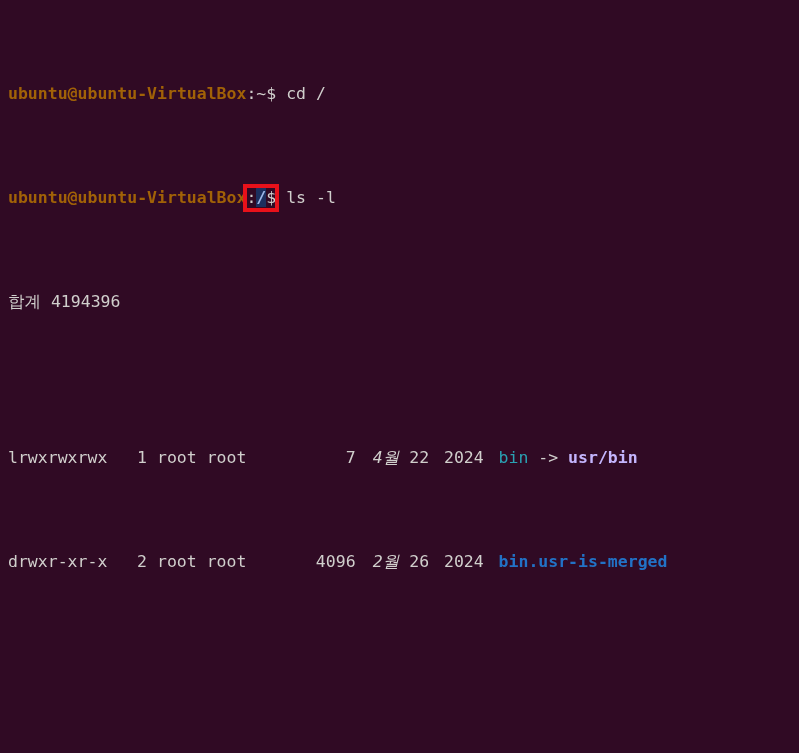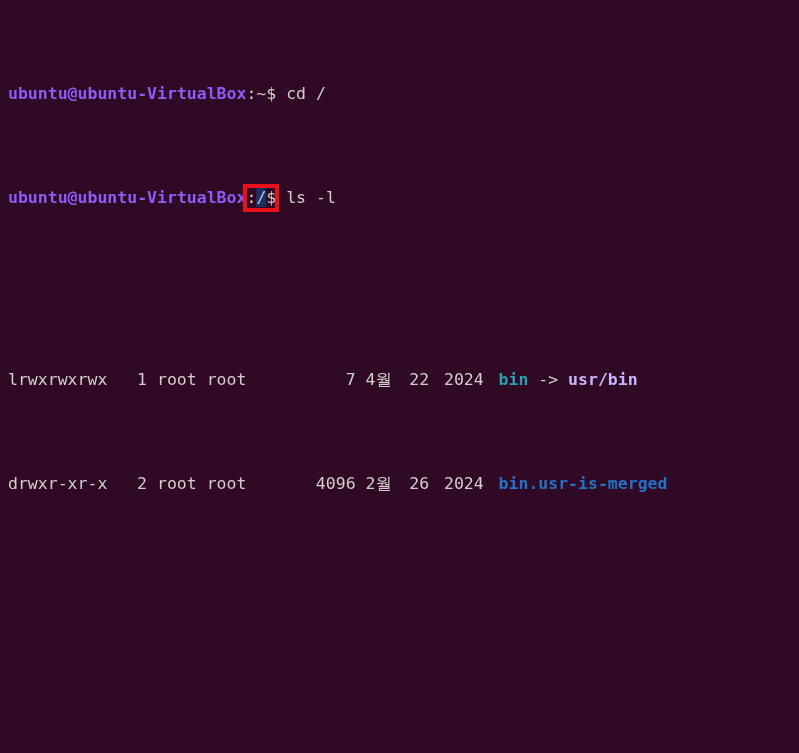--- a/index.html
+++ b/index.html
@@ -7,32 +7,32 @@
     width:799px;height:753px;
     background:#300a24;
     font-family:"DejaVu Sans Mono","Liberation Mono",monospace;
     font-size:16.5px;
     line-height:26px;
     color:#d0cfcc;
     overflow:hidden;
   }
   .terminal{padding:3px 0 0 8px;white-space:pre;}
   .line{height:26px;white-space:pre;}
-  .green{color:#8b5cf6;font-weight:bold;}
+  .green{color:#a16207;font-weight:bold;}
   .blue{color:#c4b5fd;font-weight:bold;}
   .fg{color:#d0cfcc;}
   .t-dir{color:#2272c6;font-weight:bold;}
-  .t-symlink{color:#2aa1b3;font-weight:bold;text-align:right;}
+  .t-symlink{color:#2aa1b3;font-weight:normal;text-align:right;}
   .cell{display:inline-block;vertical-align:top;}
   .c-perms{width:10ch;}
   .c-links{width:3ch;text-align:right;margin-left:1ch;}
   .c-owner{width:4ch;margin-left:1ch;}
   .c-group{width:4ch;margin-left:1ch;}
   .c-size{width:10ch;text-align:right;margin-left:1ch;}
-  .c-month{width:3.4ch;text-align:left;margin-left:1ch;}
+  .c-month{width:3.4ch;text-align:right;margin-left:1ch;font-style:italic;}
   .c-day{width:2ch;text-align:center;margin-left:1ch;}
   .c-time{width:5ch;text-align:center;margin-left:1ch;}
   .c-name{margin-left:1ch;}
   .cmd{margin-left:1ch;}
   .annotated{position:relative;display:inline-block;}
   .red-box{
     position:absolute;left:-3px;top:-1px;right:-3px;bottom:-1px;
     border:4px solid #e8111a;
     pointer-events:none;
   }
@@ -40,20 +40,21 @@
 </style>
 </head>
 <body>
 
 <div class="terminal">
 
   <div class="line"><span class="green">ubuntu@ubuntu-VirtualBox</span><span class="fg">:</span><span class="fg">~</span><span class="fg">$</span><span class="fg cmd">cd /</span></div>
 
   <div class="line"><span class="green">ubuntu@ubuntu-VirtualBox</span><span class="annotated"><span class="fg">:</span><span class="slash-hl">/</span><span class="fg">$</span><span class="red-box"></span></span><span class="fg cmd">ls -l</span></div>
 
+  <div class="line"><span class="fg">합계</span><span class="fg cmd">4194396</span></div>
 
   <div>
   <div class="line"><span class="cell c-perms">lrwxrwxrwx</span><span class="cell c-links">1</span><span class="cell c-owner">root</span><span class="cell c-group">root</span><span class="cell c-size">7</span><span class="cell c-month">4월</span><span class="cell c-day">22</span><span class="cell c-time">2024</span><span class="c-name t-symlink">bin</span><span class="fg cmd">-&gt;</span><span class="blue cmd">usr/bin</span></div>
 
   <div class="line"><span class="cell c-perms">drwxr-xr-x</span><span class="cell c-links">2</span><span class="cell c-owner">root</span><span class="cell c-group">root</span><span class="cell c-size">4096</span><span class="cell c-month">2월</span><span class="cell c-day">26</span><span class="cell c-time">2024</span><span class="c-name t-dir">bin.usr-is-merged</span></div>
 
 
   
 
   

